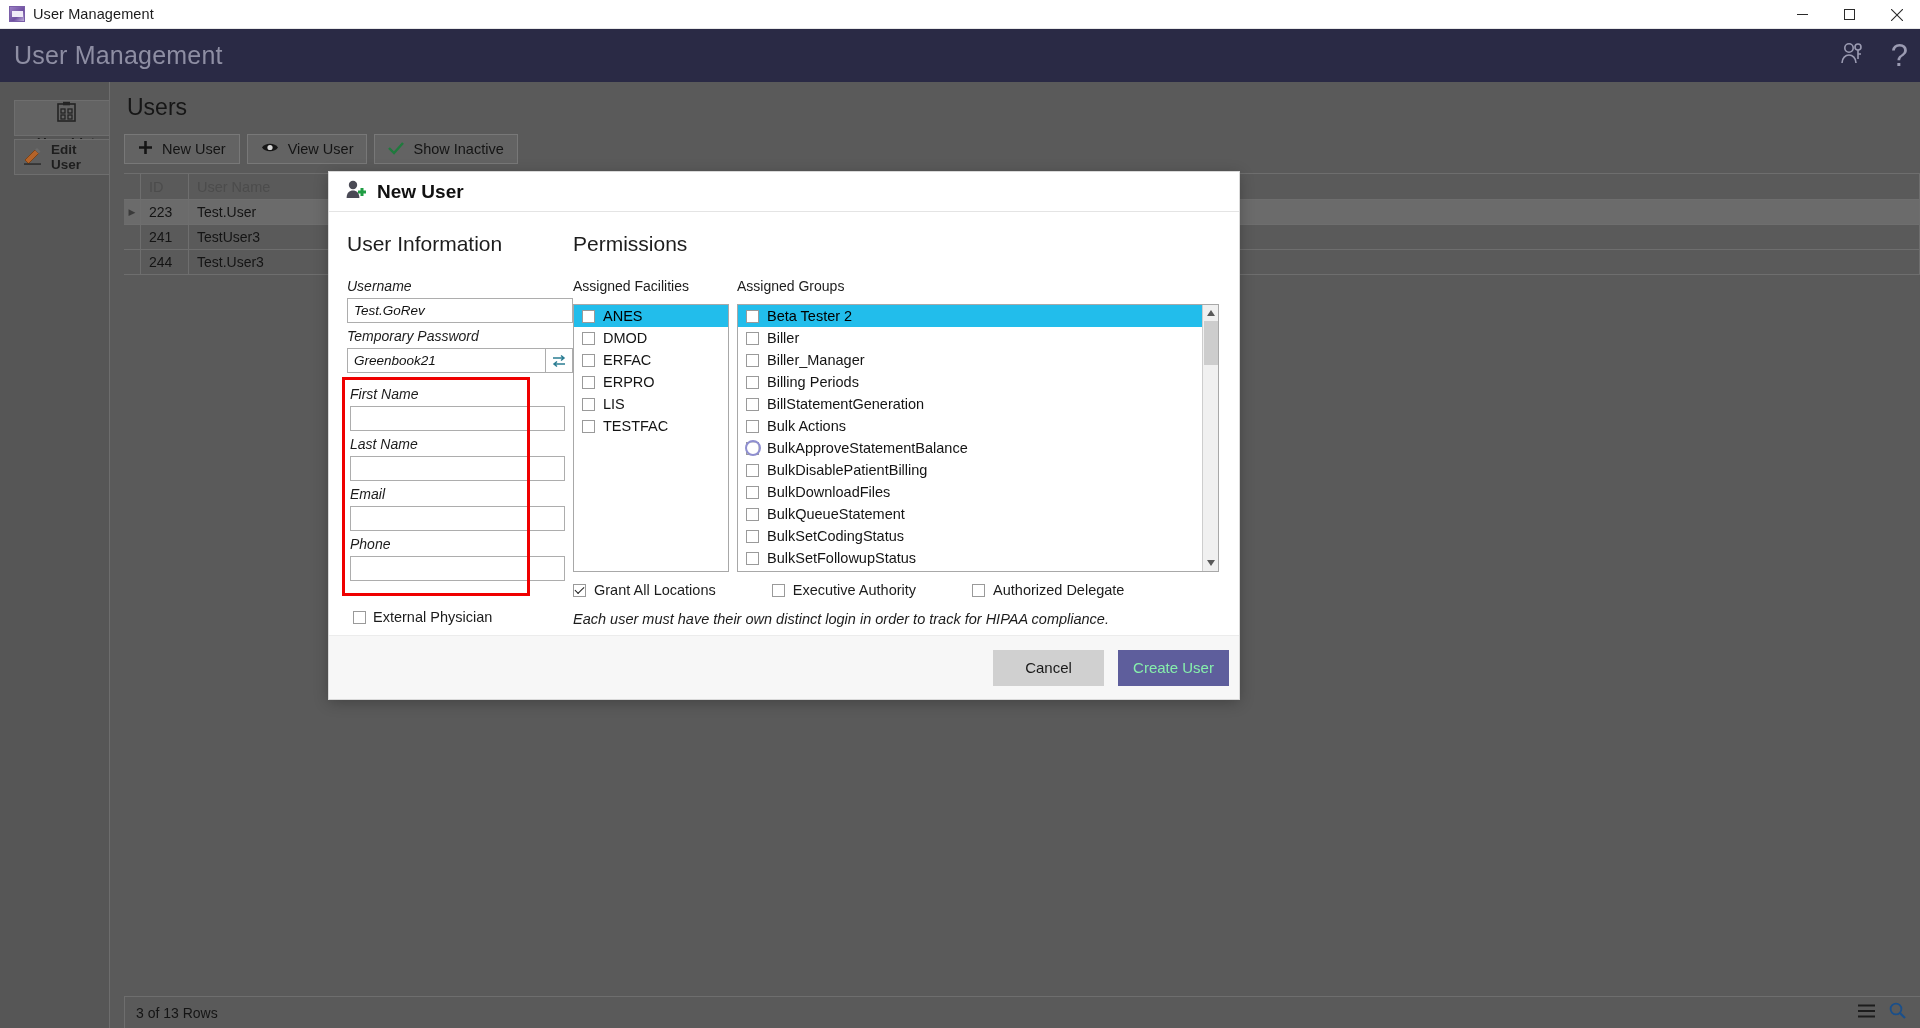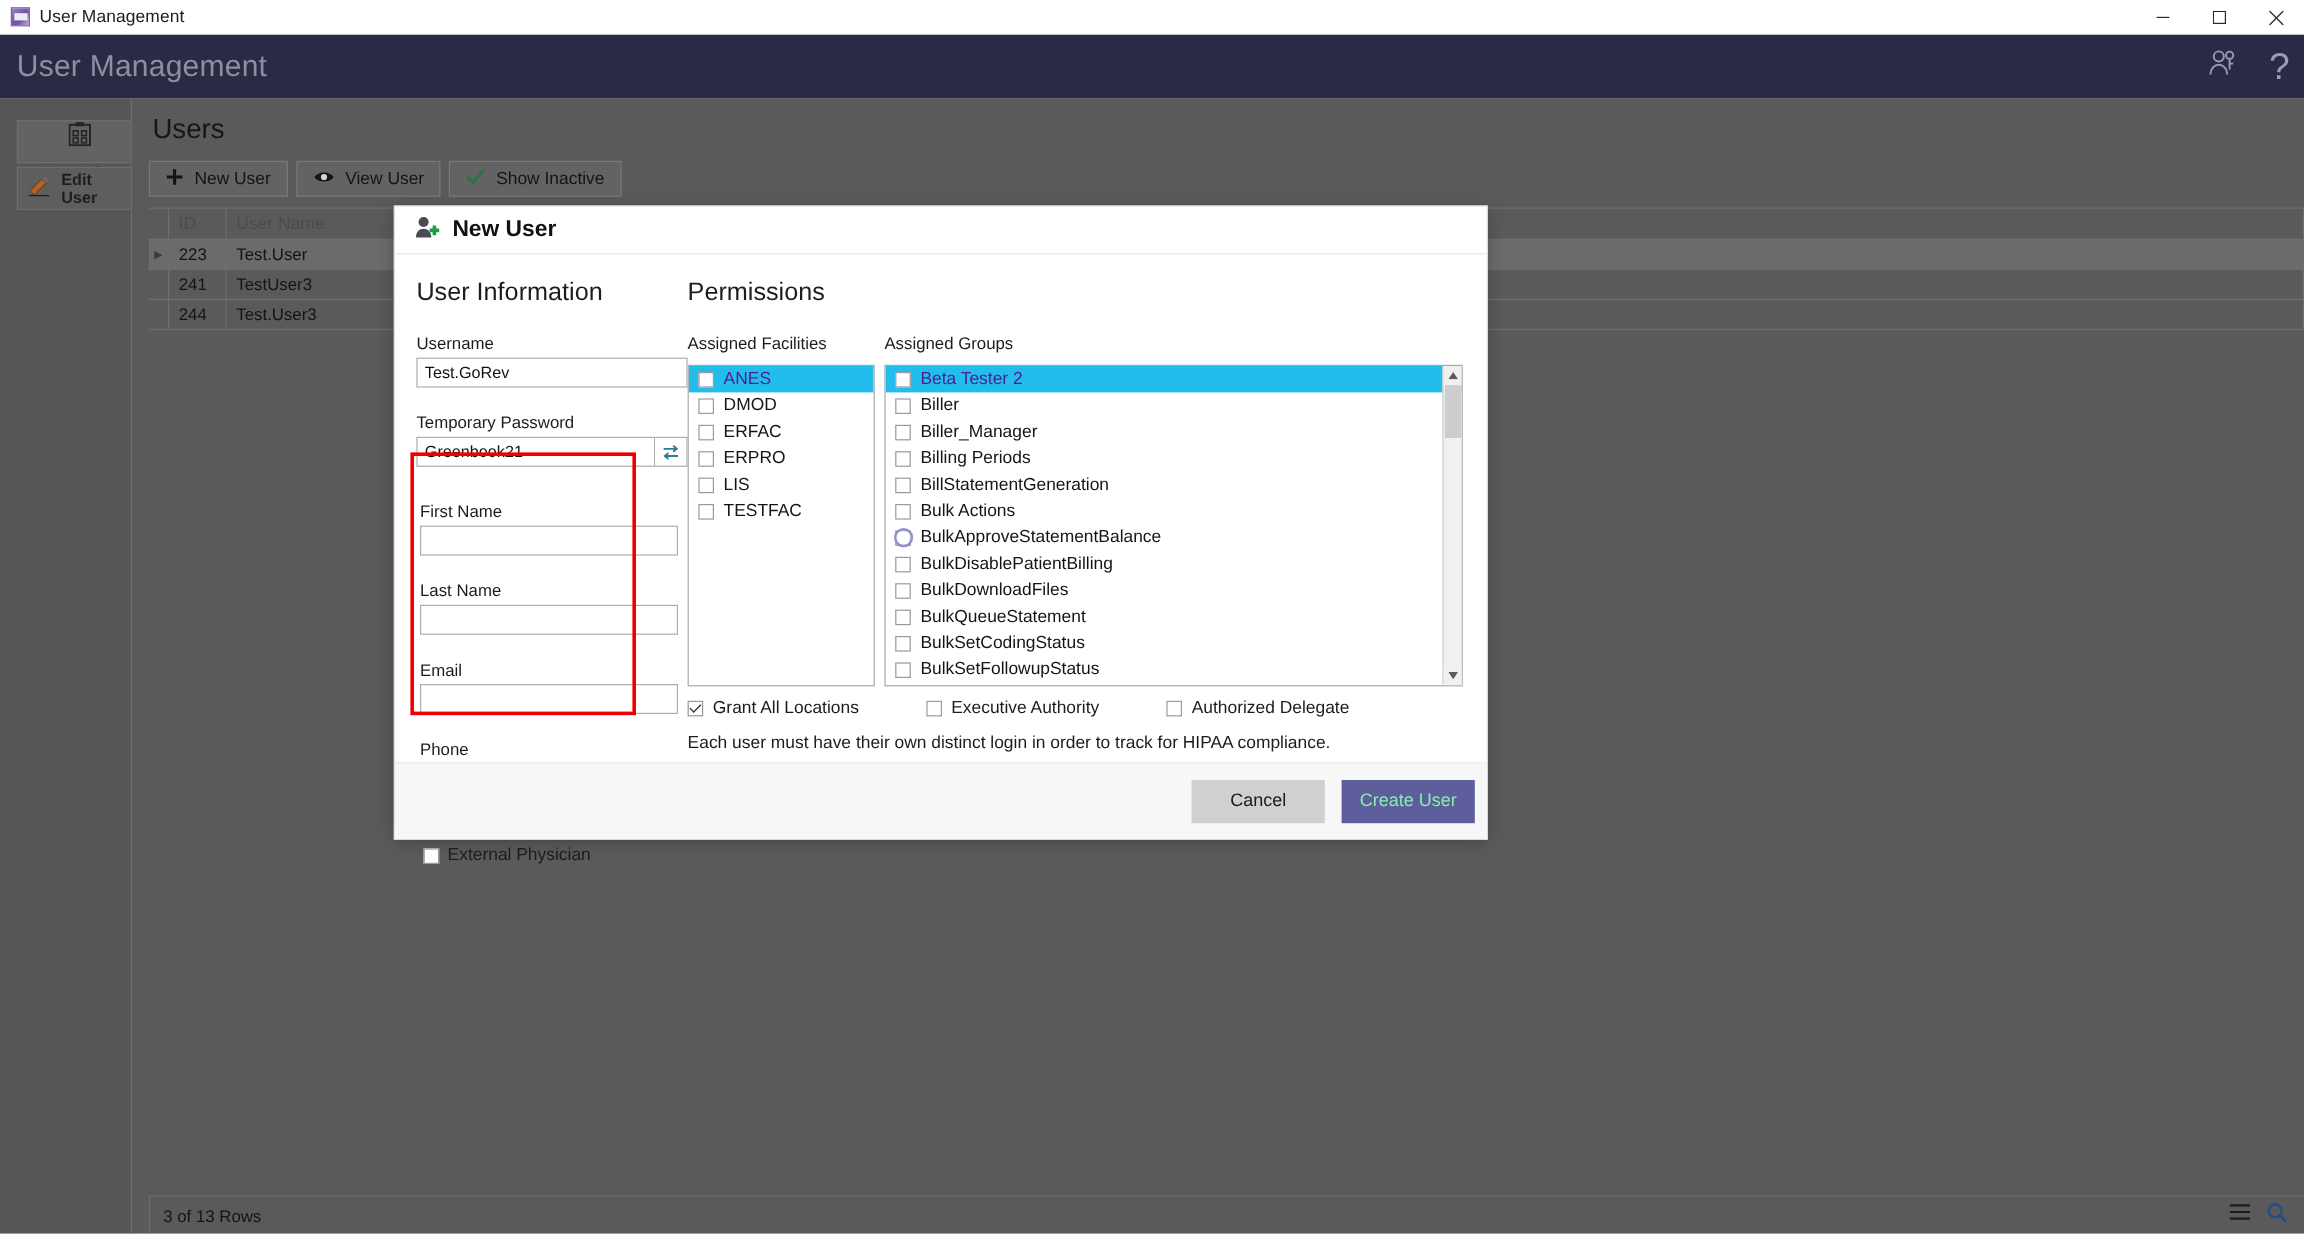--- a/index.html
+++ b/index.html
@@ -164,21 +164,21 @@
   .mb-left { width: 244px; padding: 20px 0 0 18px; position:relative; }
   .mb-right { flex:1; padding: 20px 20px 0 0; position:relative; }
 
   .sect-title { font-size: 21px; color:#1d1d1d; font-weight: 400; margin-bottom: 22px;}
   .fld-label { font-size: 14px; color:#1c1c1c; margin-bottom: 4px; }
   .fld-input {
     height: 25px; border:1px solid #adadad; background:#fff;
     display:flex; align-items:center; padding-left:6px;
     font-size: 13.5px; color:#121212;
   }
-  .fld-wrap { margin-bottom: 21px; }
+  .fld-wrap { margin-bottom: 5px; font-style: italic; }
   .pw-row { display:flex; }
   .pw-row .fld-input { flex:1; }
   .pw-btn {
     width: 27px; height: 25px; border:1px solid #adadad; border-left:none;
     background:#fff; display:flex; align-items:center; justify-content:center;
   }
 
   #redbox {
     position:absolute; left: 13px; top: 165px; width: 188px; height: 219px;
     border: 3px solid #ef0000; pointer-events:none; z-index: 5;
@@ -201,38 +201,38 @@
   .list-col-fac { width: 156px; }
   .list-col-grp { flex:1; }
   .list-label { font-size: 14px; color:#1c1c1c; margin-bottom: 10px; }
   .listbox {
     border:1px solid #a8a8a8; background:#fff; height: 268px; overflow:hidden;
     position:relative;
   }
   .li { height: 22px; display:flex; align-items:center; gap:8px; padding-left: 8px; }
   .li .li-text { font-size: 14.5px; color:#141414; white-space:nowrap; }
   .li.sel { background:#22bdeb; }
-  .li.sel .li-text { color:#4c1d95; }
+  .li.sel .li-text { color:#000000; }
 
   .scroll-track {
     position:absolute; right:0; top:0; width:16px; height:100%;
     background:#f0f0f0; border-left:1px solid #cdcdcd;
   }
   .sc-arrow { height:16px; display:flex; align-items:center; justify-content:center; background:#f0f0f0;}
   .sc-thumb { position:absolute; top:16px; left:1px; width:14px; height:44px; background:#cdcdcd; }
 
   .cursor-ring {
     position:absolute; width:16px; height:16px; border:2px solid #8f8fd0;
     border-radius:50%; background: rgba(255,255,255,.55);
   }
 
   .opts-row { display:flex; align-items:center; gap: 8px; margin-top: 10px; }
   .opts-row .ogap { width: 40px; }
   .opt-lbl { font-size: 14.5px; color:#1c1c1c; }
-  .hipaa { font-size: 14.5px; color:#1c1c1c; margin-top: 13px; }
+  .hipaa { font-size: 14.5px; color:#1c1c1c; margin-top: 13px; font-style: italic; }
 
   #modal-footer {
     position:absolute; left:0; right:0; bottom:0; height: 64px;
     background:#f7f7f7; border-top:1px solid #ececec;
     display:flex; align-items:center; justify-content:flex-end; gap: 14px;
     padding-right: 10px;
   }
   .mf-btn {
     width: 111px; height: 36px; display:flex; align-items:center; justify-content:center;
     font-size: 15px;

